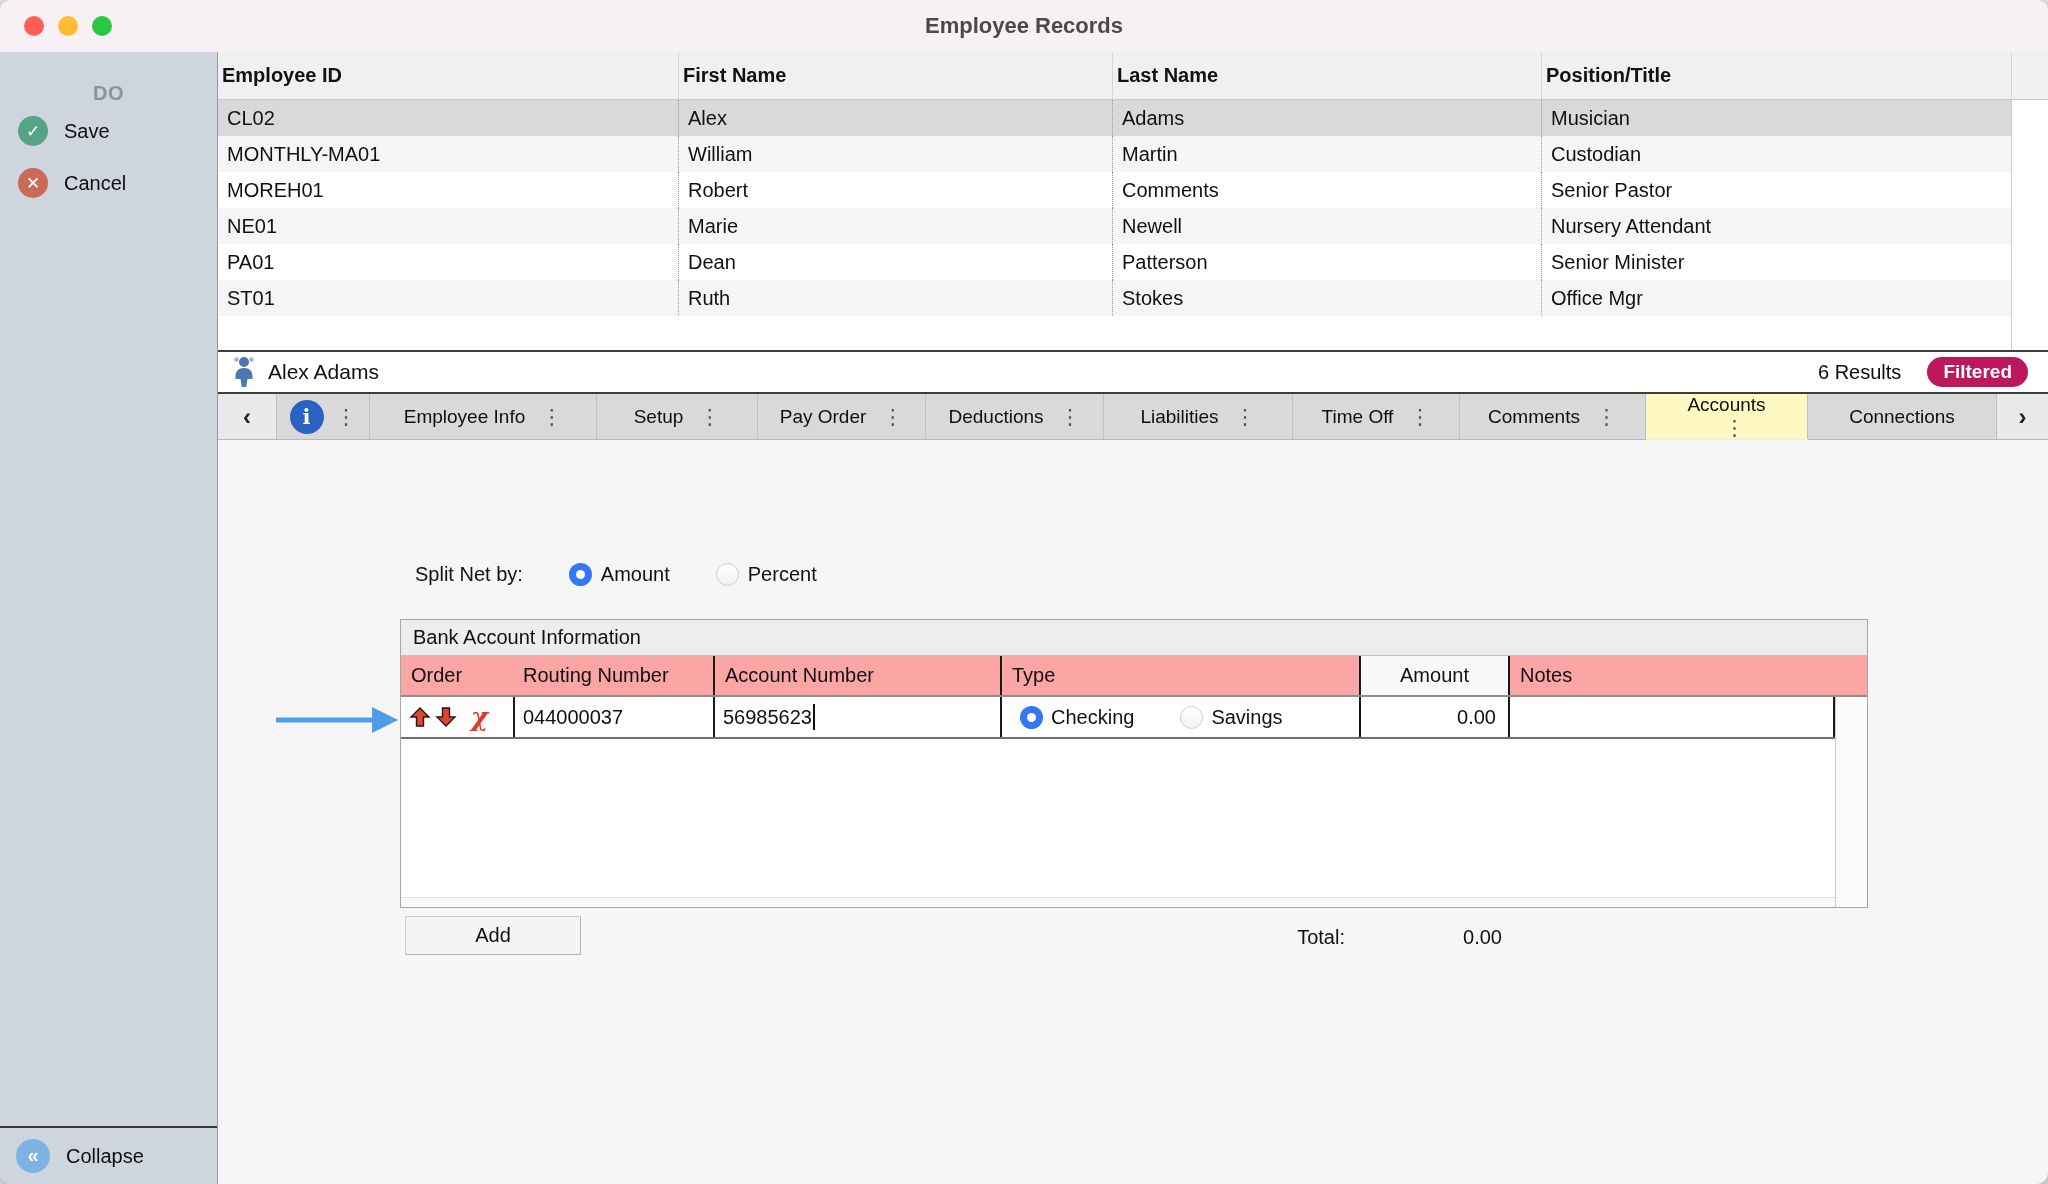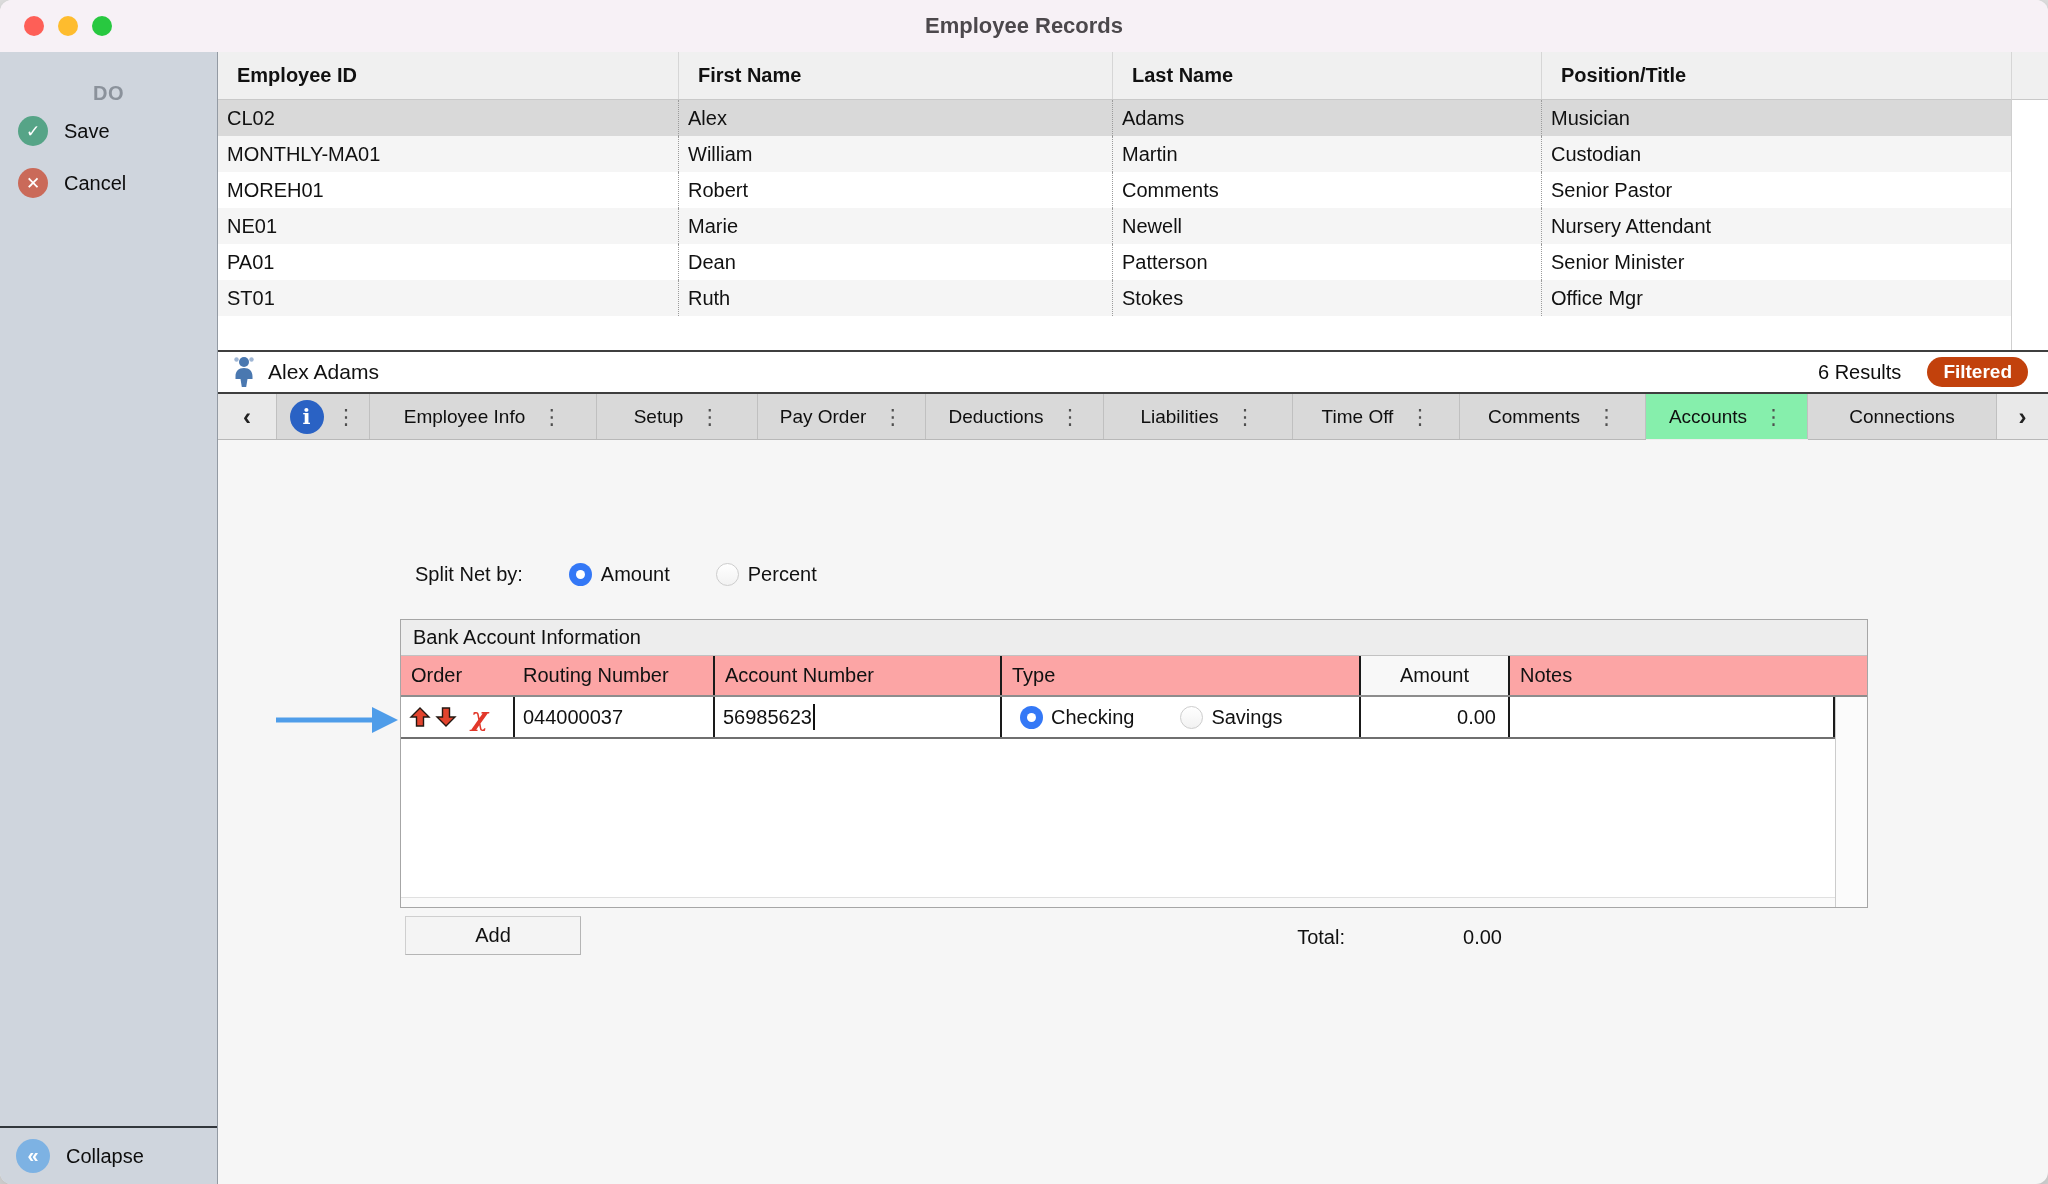--- a/index.html
+++ b/index.html
@@ -23,48 +23,48 @@
   .circ.save-c{background:#56a487}
   .circ.cancel-c{background:#ca6a59}
   .side-label{font-size:20px;color:#0d0d0d;}
   .collapse-block{position:absolute;left:0;right:0;bottom:0;height:56px;border-top:2px solid #32373c;
                   display:flex;align-items:center;padding-left:16px;gap:16px;background:#cfd5dd;}
   .collapse-circ{width:34px;height:34px;border-radius:50%;background:#7db2e3;color:#fff;font-size:20px;font-weight:bold;
                  display:flex;align-items:center;justify-content:center;padding-bottom:2px;box-sizing:border-box;}
   
   .emp-table{position:absolute;left:218px;top:52px;width:1830px;height:298px;background:#fff;border-bottom:2px solid #3f3f3f;}
   .emp-header{height:48px;background:#f0f0f0;border-bottom:1px solid #c9c9c9;display:flex;box-sizing:border-box;}
-  .emp-hcell{font-weight:bold;font-size:20px;line-height:47px;padding-left:19px;box-sizing:border-box;white-space:nowrap;overflow:hidden;flex-direction:column;}
+  .emp-hcell{font-weight:bold;font-size:20px;line-height:47px;padding-left:4px;box-sizing:border-box;white-space:nowrap;overflow:hidden;flex-direction:column;}
   .emp-hcell.bord{border-left:1px solid #d6d6d6;}
   .emp-hcell.first{display:flex;justify-content:space-between;padding-right:16px;}
   .sort-caret{font-size:19px;color:#333;font-weight:bold;}
   .emp-row{height:36px;display:flex;font-size:20px;width:1793px;}
   .emp-row.selected{background:#d9d9d9}
   .emp-row.alt{background:#f5f5f5}
   .emp-cell{line-height:36px;padding-left:9px;box-sizing:border-box;white-space:nowrap;overflow:hidden;}
   .emp-cell.dot{border-left:1px dotted #9b9b9b;}
   .emp-scroll-track{position:absolute;right:0;top:48px;bottom:0;width:37px;background:#fff;border-left:1px solid #cfcfcf;box-sizing:border-box;}
   .emp-scroll-hd{position:absolute;right:0;top:0;height:48px;width:37px;background:#f0f0f0;border-left:1px solid #d6d6d6;border-bottom:1px solid #c9c9c9;box-sizing:border-box;}
   
   .record-row{position:absolute;left:218px;top:352px;width:1830px;height:40px;background:#fff;border-bottom:2px solid #3e3e3e;
               display:flex;align-items:center;box-sizing:content-box;}
   .person-ic{margin-left:14px;display:flex;}
   .record-name{font-size:21px;margin-left:12px;font-weight:500;}
   .record-right{margin-left:auto;display:flex;align-items:center;}
   .results-text{font-size:20px;color:#0d0d0d;}
-  .filtered-badge{margin-left:26px;margin-right:20px;background:#c2410c;color:#fff;font-weight:bold;font-size:19px;
+  .filtered-badge{margin-left:26px;margin-right:20px;background:#be185d;color:#fff;font-weight:bold;font-size:19px;
                   height:30px;line-height:30px;border-radius:15px;padding:0 16px;}
   
   .tab-bar{position:absolute;left:218px;top:394px;width:1830px;height:46px;display:flex;background:#d9d9d9;
            border-bottom:1px solid #b8b8b8;box-sizing:border-box;}
   .tab-seg{height:100%;display:flex;align-items:center;justify-content:center;border-right:1px solid #c0c0c0;
            box-sizing:border-box;font-size:19px;color:#0f0f0f;flex:0 0 auto;cursor:default;}
   .tab-seg.nav{background:#e9e9e9;font-size:24px;font-weight:bold;color:#222;}
   .tab-seg .dots{color:#4f4f4f;font-size:21px;margin-left:16px;}
-  .tab-seg.selected{background:#86efac;box-shadow:0 1px 0 #ededed;}
+  .tab-seg.selected{background:#fef9c3;box-shadow:0 1px 0 #ededed;flex-direction:column;}
   .info-circ{width:34px;height:34px;border-radius:50%;background:#2a62c4;color:#fff;font-weight:bold;font-size:21px;
              font-family:"DejaVu Serif",serif;display:flex;align-items:center;justify-content:center;}
   
   .split-row{position:absolute;left:415px;top:563px;display:flex;align-items:flex-end;font-size:20px;}
   .radio{width:23px;height:23px;border-radius:50%;box-sizing:border-box;position:relative;flex:0 0 auto;}
   .radio.on{background:#3478f6;}
   .radio.on::after{content:"";position:absolute;left:7px;top:7px;width:9px;height:9px;border-radius:50%;background:#fff;}
   .radio.off{background:linear-gradient(#fff,#f2f2f2);border:1px solid #cdcdcd;}
   .split-row .radio{margin-left:46px;}
   .split-row .radio + span{margin-left:9px;}

